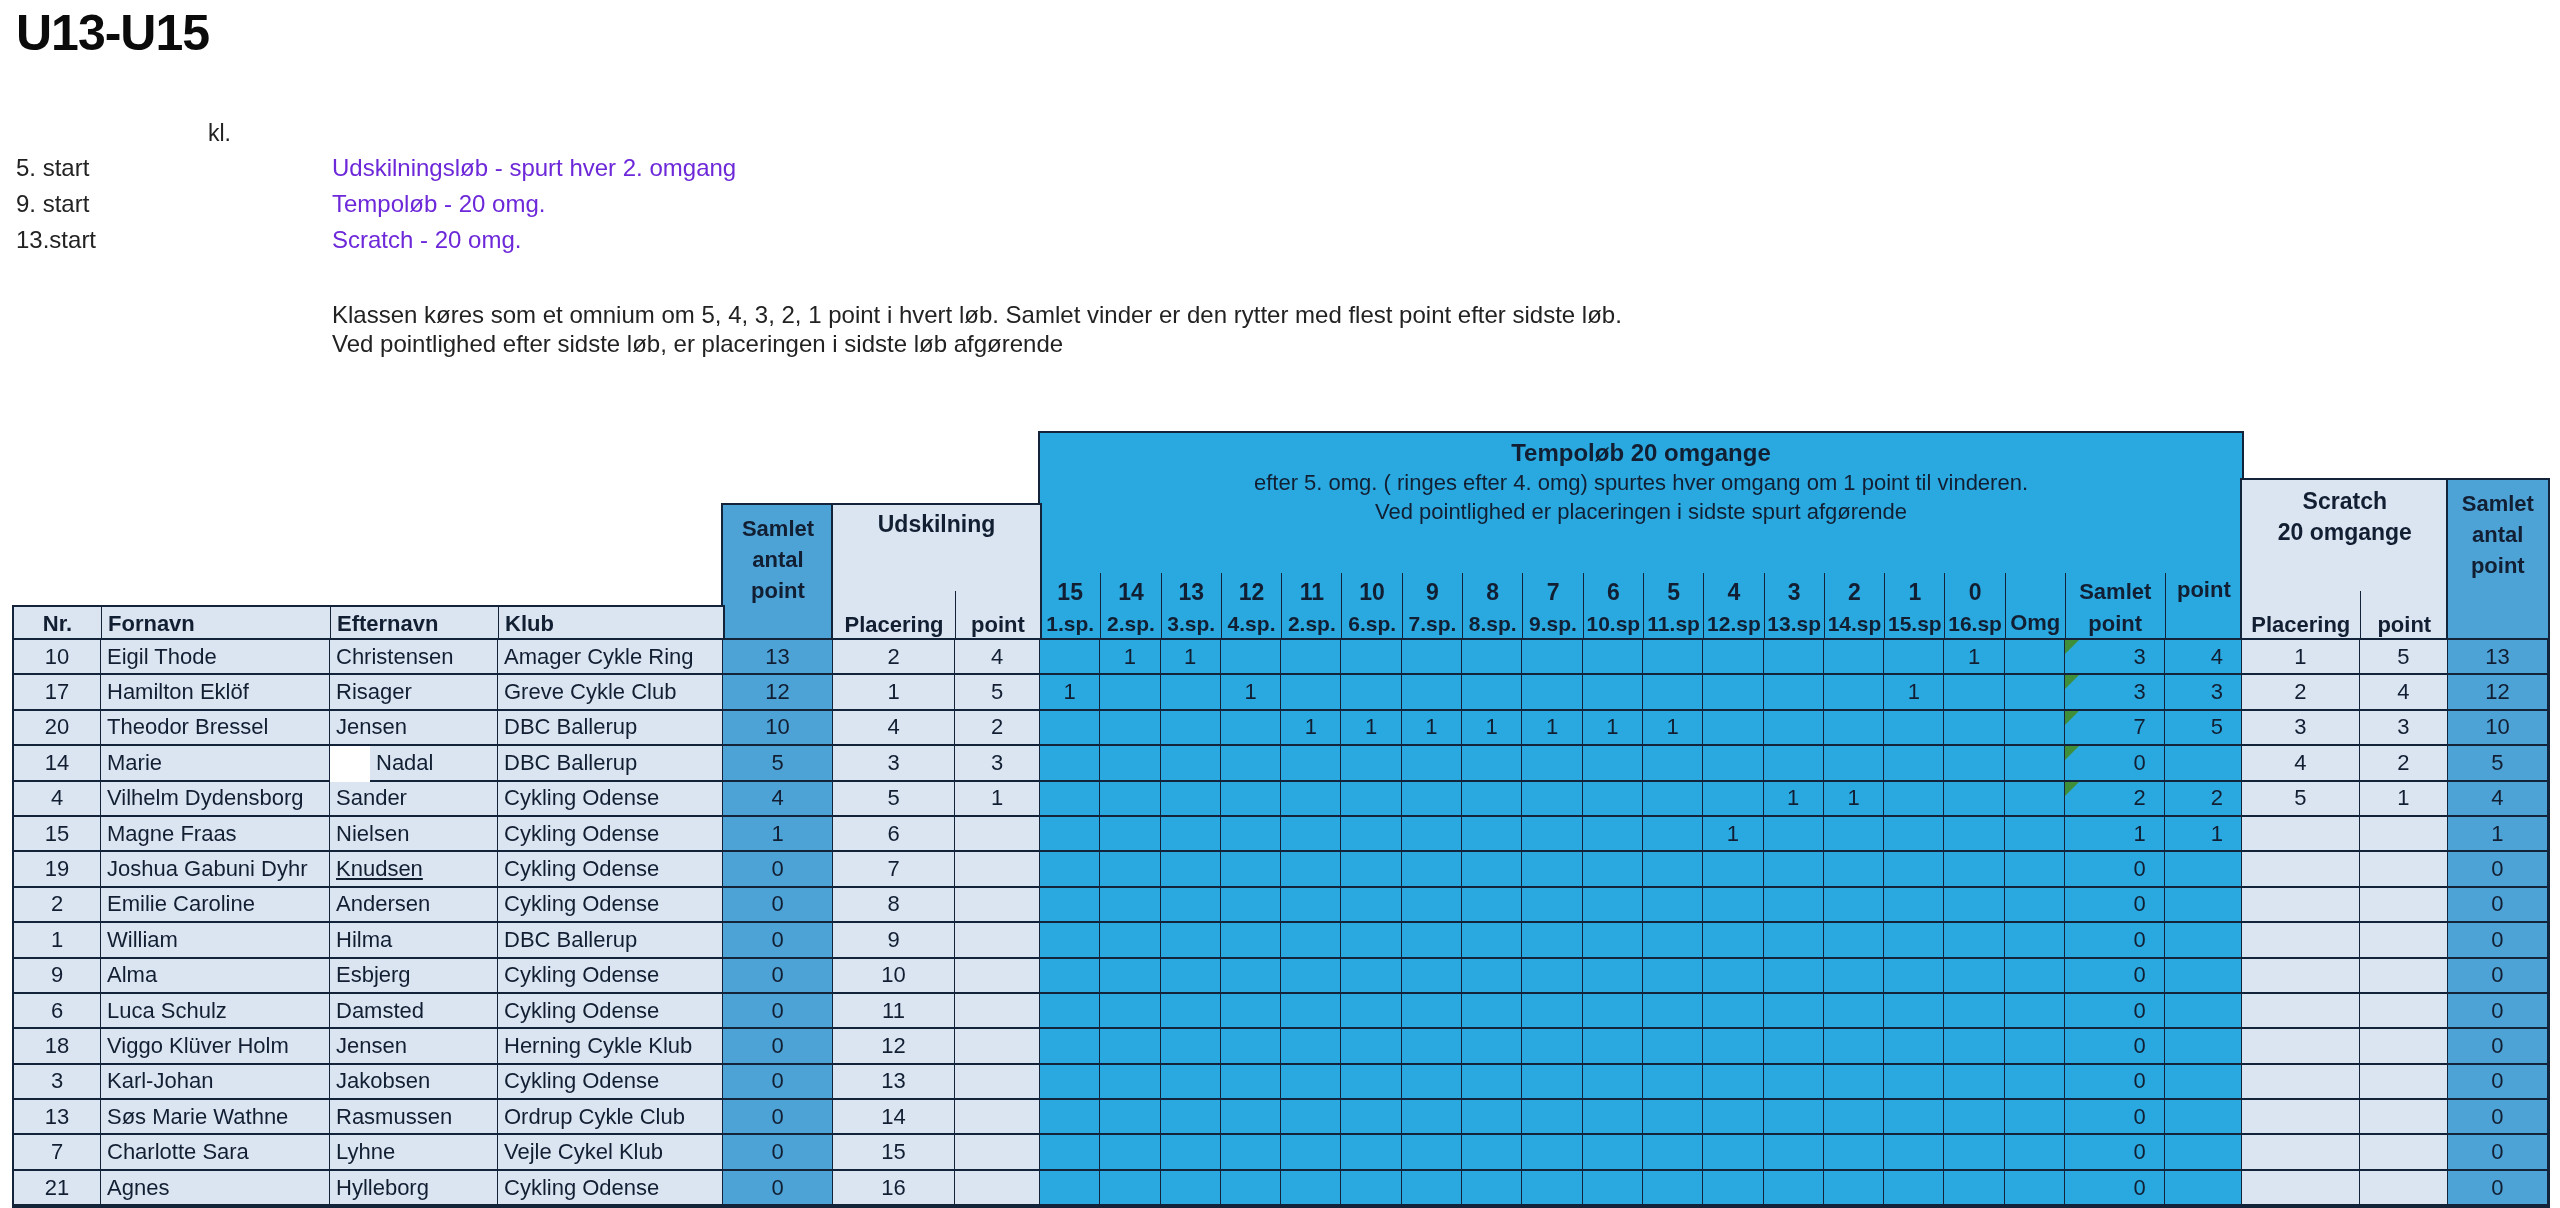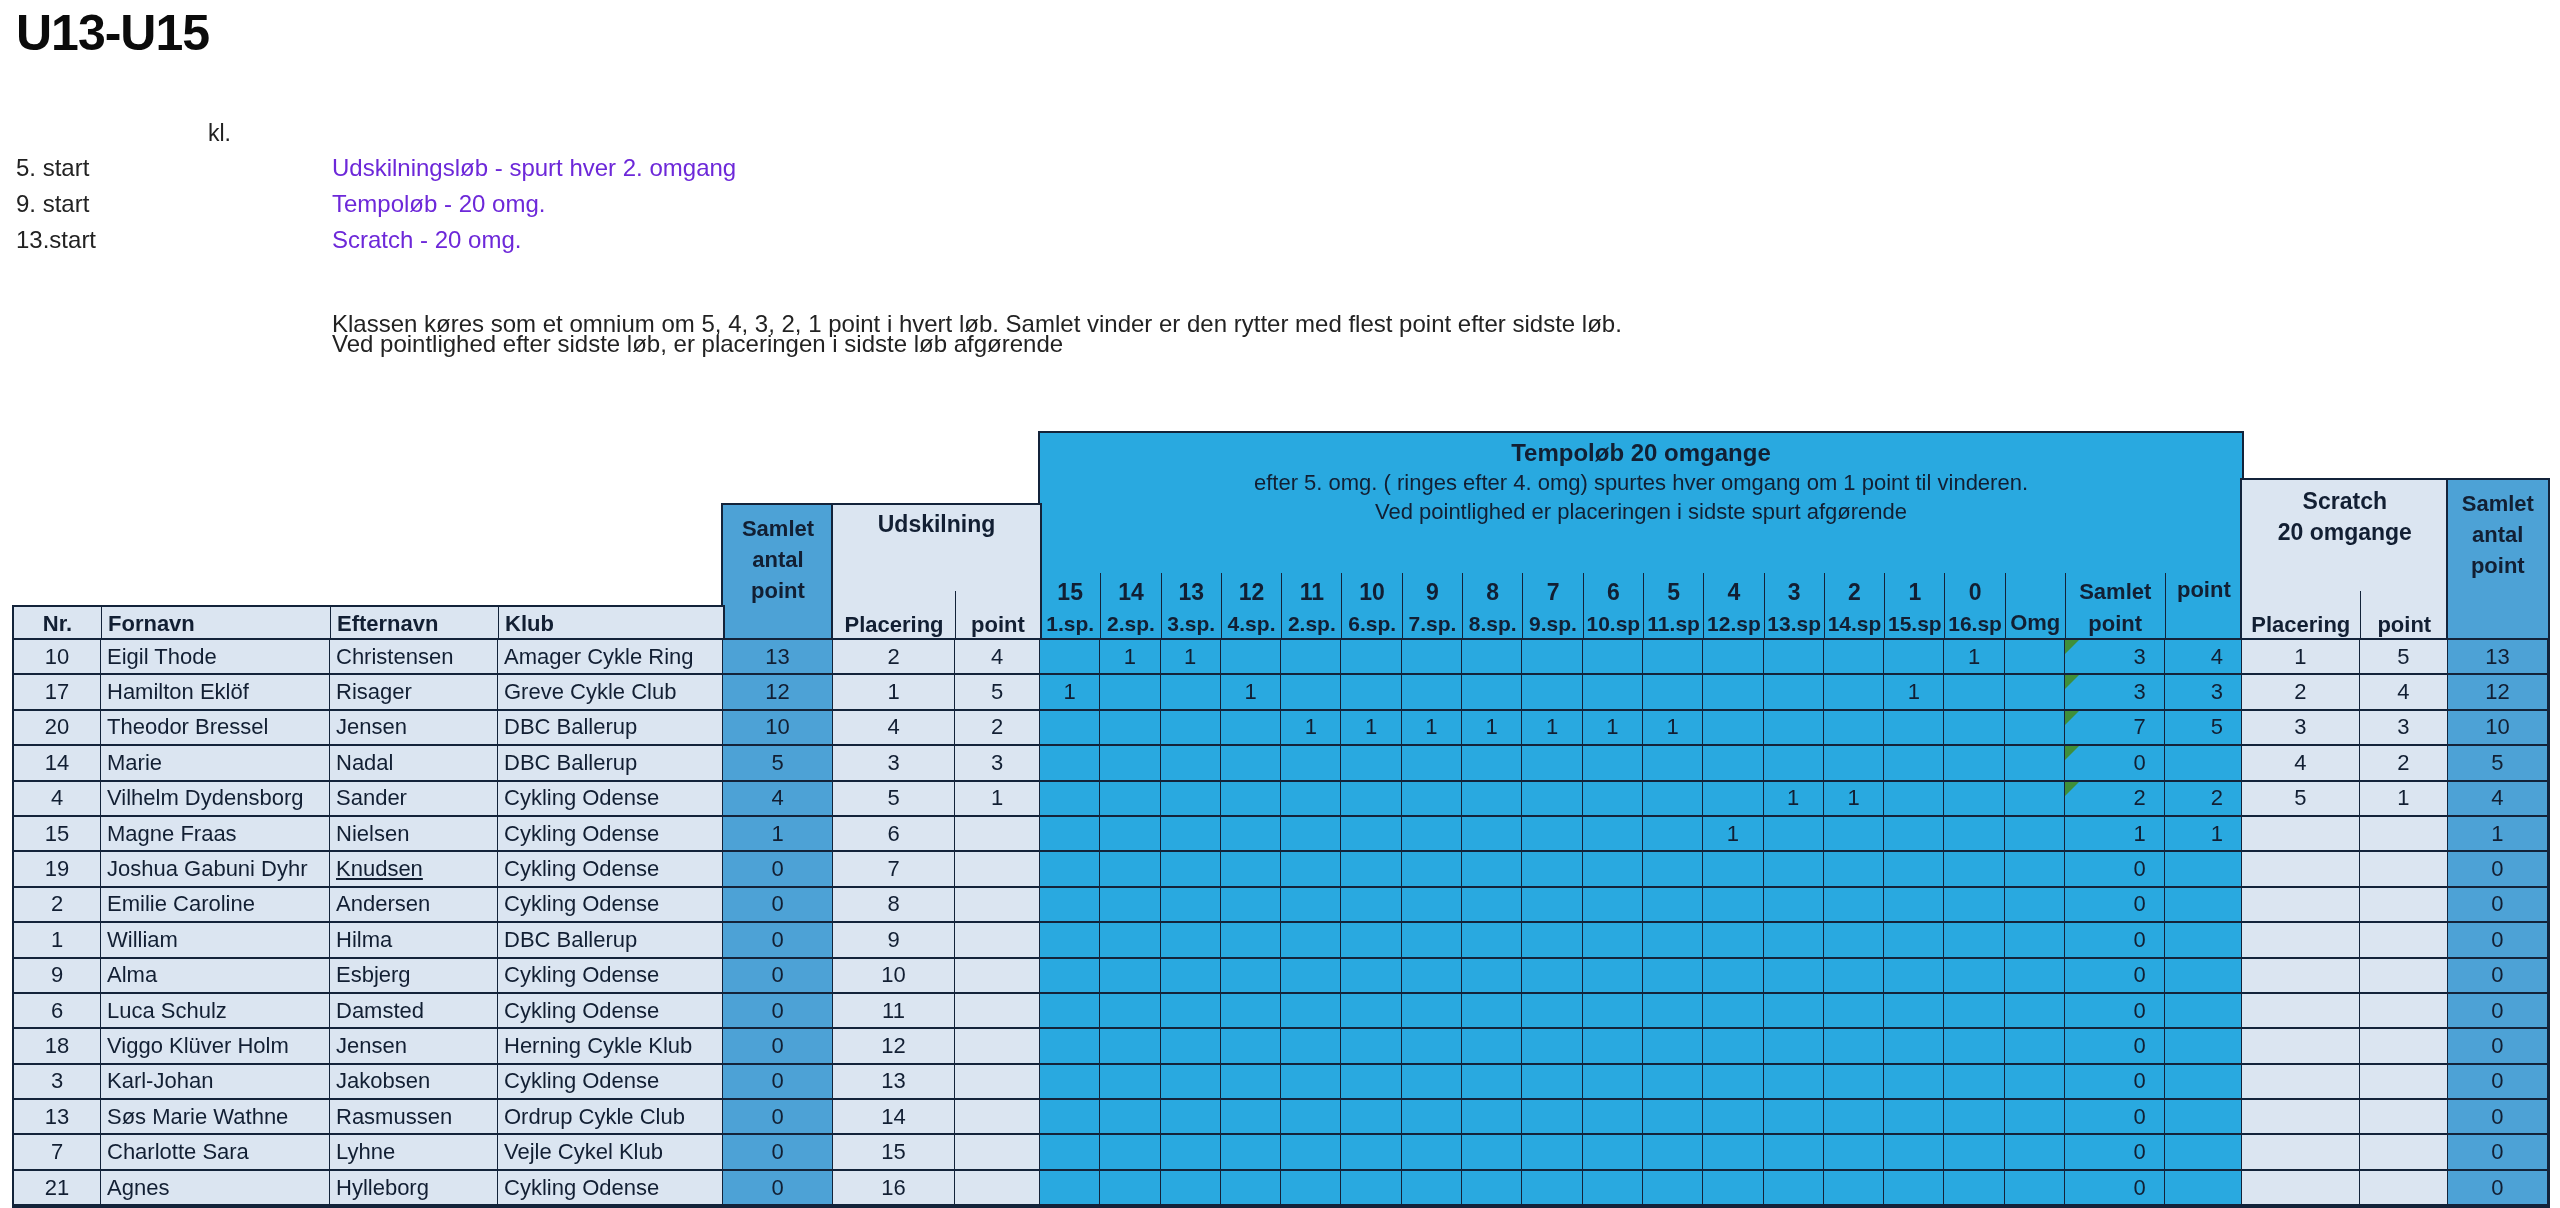--- a/index.html
+++ b/index.html
@@ -10,21 +10,21 @@
   html,body{background:#fff;}
   body{font-family:"Liberation Sans",sans-serif;color:var(--txt);}
   .sheet{position:relative;width:2560px;height:1208px;background:#ffffff;overflow:hidden;}
 
   .title{position:absolute;left:16px;top:4px;font-size:50px;font-weight:bold;color:#0b0b0b;letter-spacing:-1px;}
   .kl{position:absolute;left:208px;top:120px;font-size:23px;color:#222;}
   .sched-start{position:absolute;left:16px;font-size:24px;color:#222;white-space:nowrap;}
   .sched-desc{position:absolute;left:332px;font-size:24px;color:#6d28d9;white-space:nowrap;}
   .y1{top:154px}.y2{top:190px}.y3{top:226px}
   .note{position:absolute;left:332px;font-size:24px;color:#222;white-space:nowrap;}
-  .n1{top:310px}.n2{top:330px}
+  .n1{top:301px}.n2{top:330px}
 
   .twrap{position:absolute;left:14px;top:433px;width:2534px;height:774px;}
   .blk{position:absolute;box-shadow:0 0 0 2px var(--bd);}
   .cyanbg{background:var(--cyan);}
   .palebg{background:var(--pale);}
   .medbg{background:var(--med);}
 
   
   .tempo{left:1026px;top:0;width:1202px;height:207px;text-align:center;}
   .tempo .t1{font-size:24px;font-weight:bold;padding-top:6px;}
@@ -292,21 +292,21 @@
         <div class="c " style="background: var(--cyan);"></div>
         <div class="c " style="background: var(--cyan);"></div>
         <div class="c " style="background: var(--cyan);"></div>
         <div class="c rt" style="background: var(--cyan);">7<span class="flag"></span></div>
         <div class="c rt" style="background: var(--cyan);">5</div>
         <div class="c " style="background: var(--pale);">3</div>
         <div class="c " style="background: var(--pale);">3</div>
         <div class="c " style="background: var(--med);">10</div>
         <div class="c " style="background: var(--pale);">14</div>
         <div class="c lf" style="background: var(--pale);">Marie</div>
-        <div class="c lf" style="background: var(--pale);">Nadal</div>
+        <div class="c lf" style="background: var(--pale); margin-left: 40px;">Nadal</div>
         <div class="c lf" style="background: var(--pale);">DBC Ballerup</div>
         <div class="c " style="background: var(--med);">5</div>
         <div class="c " style="background: var(--pale);">3</div>
         <div class="c " style="background: var(--pale);">3</div>
         <div class="c " style="background: var(--cyan);"></div>
         <div class="c " style="background: var(--cyan);"></div>
         <div class="c " style="background: var(--cyan);"></div>
         <div class="c " style="background: var(--cyan);"></div>
         <div class="c " style="background: var(--cyan);"></div>
         <div class="c " style="background: var(--cyan);"></div>

